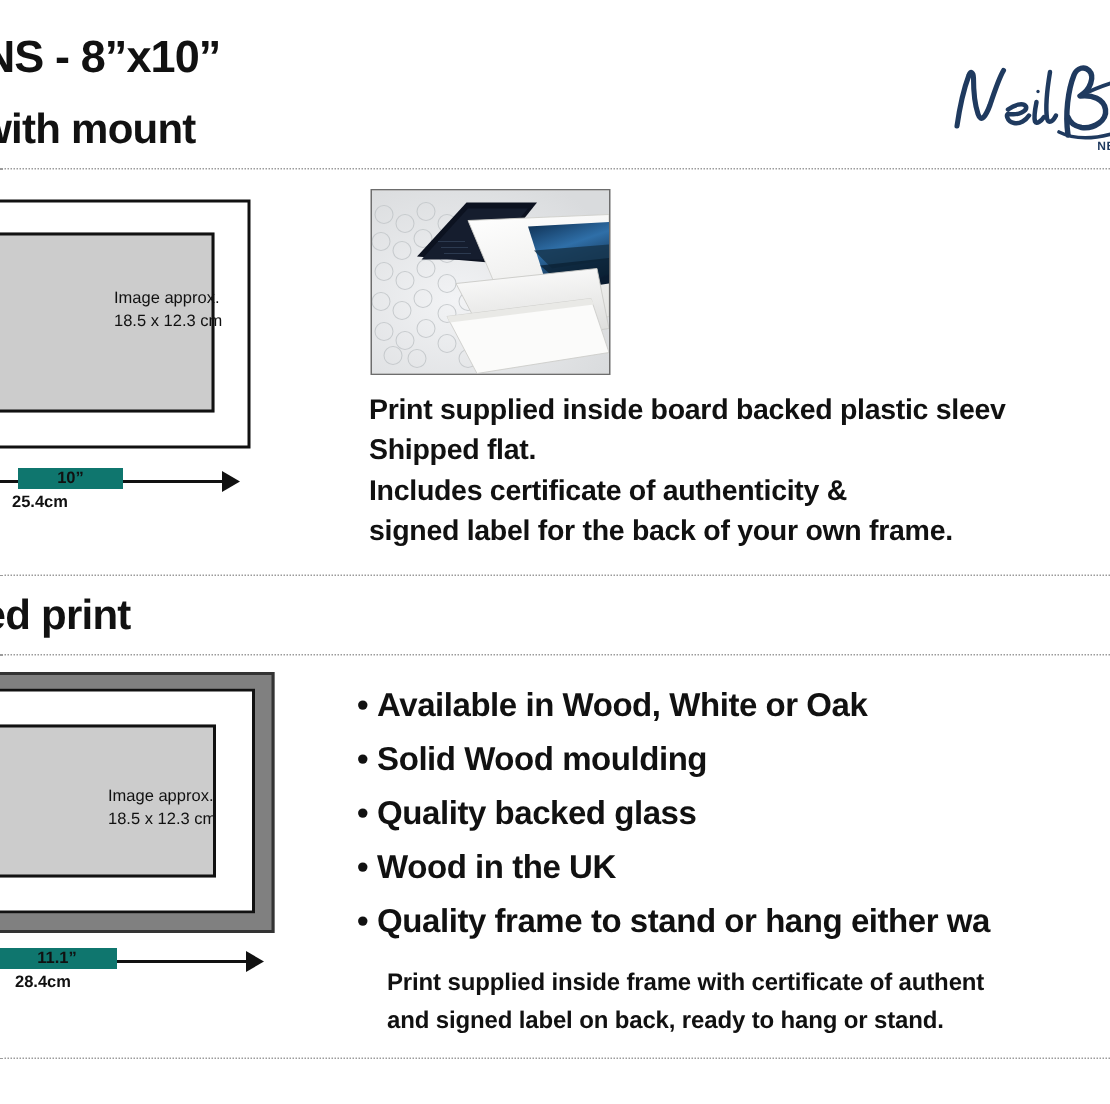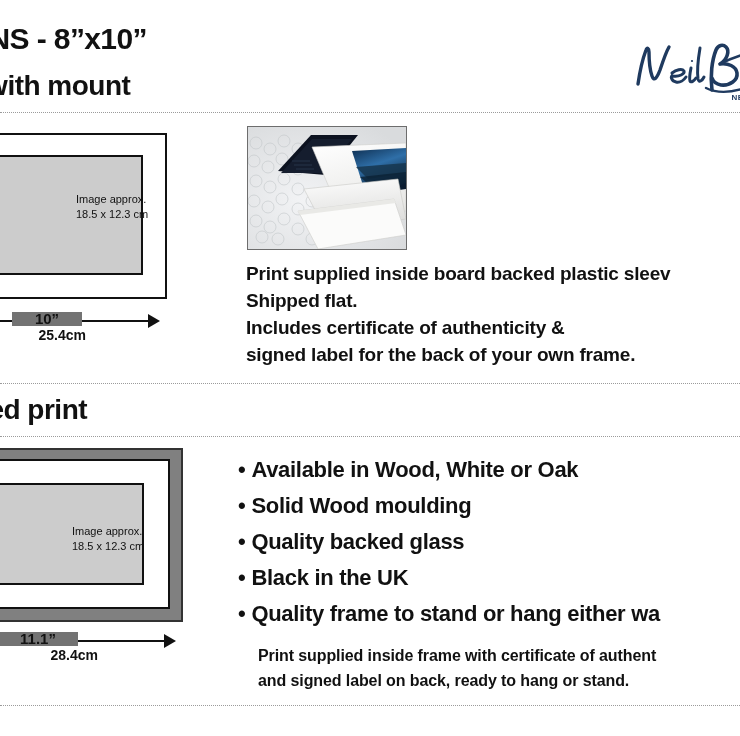--- a/index.html
+++ b/index.html
@@ -66,26 +66,26 @@
   .dim1 { position:absolute; left:-58px; top:314px; width:228px; height:24px; }
   .dim2 { position:absolute; left:-58px; top:634px; width:244px; height:24px; }
   .dim-line { position:absolute; top:6px; left:0; height:2px; background:#111; }
   .dim-arrow {
     position:absolute; top:0; width:0; height:0;
     border-top:7px solid transparent;
     border-bottom:7px solid transparent;
   }
   .dim-text {
     position:absolute; top:-2px; text-align:center;
-    font-size:15px; font-weight:bold; line-height:14px; color:#111;
-    background:#737373; padding:0 5px;
+    font-size:11px; font-weight:bold; line-height:14px; color:#111;
+    background:#0f766e; padding:0 5px;
   }
   .dim-sub {
-    position:absolute; top:14px; text-align:right;
-    font-size:14px; font-weight:bold; line-height:14px; color:#111;
+    position:absolute; top:14px; text-align:left;
+    font-size:11px; font-weight:bold; line-height:14px; color:#111;
   }
 
   
   .photo {
     position:absolute; left:247px; top:126px;
     width:160px; height:124px;
     border:1px solid #6d6d6d;
     overflow:hidden;
   }
   .photo svg { display:block; width:158px; height:122px; }
@@ -300,21 +300,21 @@
     <div class="bullet">
       <span class="dot">•</span><span>Available in Wood, White or Oak</span>
     </div>
     <div class="bullet">
       <span class="dot">•</span><span>Solid Wood moulding</span>
     </div>
     <div class="bullet">
       <span class="dot">•</span><span>Quality backed glass</span>
     </div>
     <div class="bullet">
-      <span class="dot">•</span><span>Black in the UK</span>
+      <span class="dot">•</span><span>Wood in the UK</span>
     </div>
     <div class="bullet">
       <span class="dot">•</span><span>Quality frame to stand or hang either wa</span>
     </div>
   </div>
 
   <div class="para-frame">
     <div>Print supplied inside frame with certificate of authent</div>
     <div>and signed label on back, ready to hang or stand.</div>
   </div>

